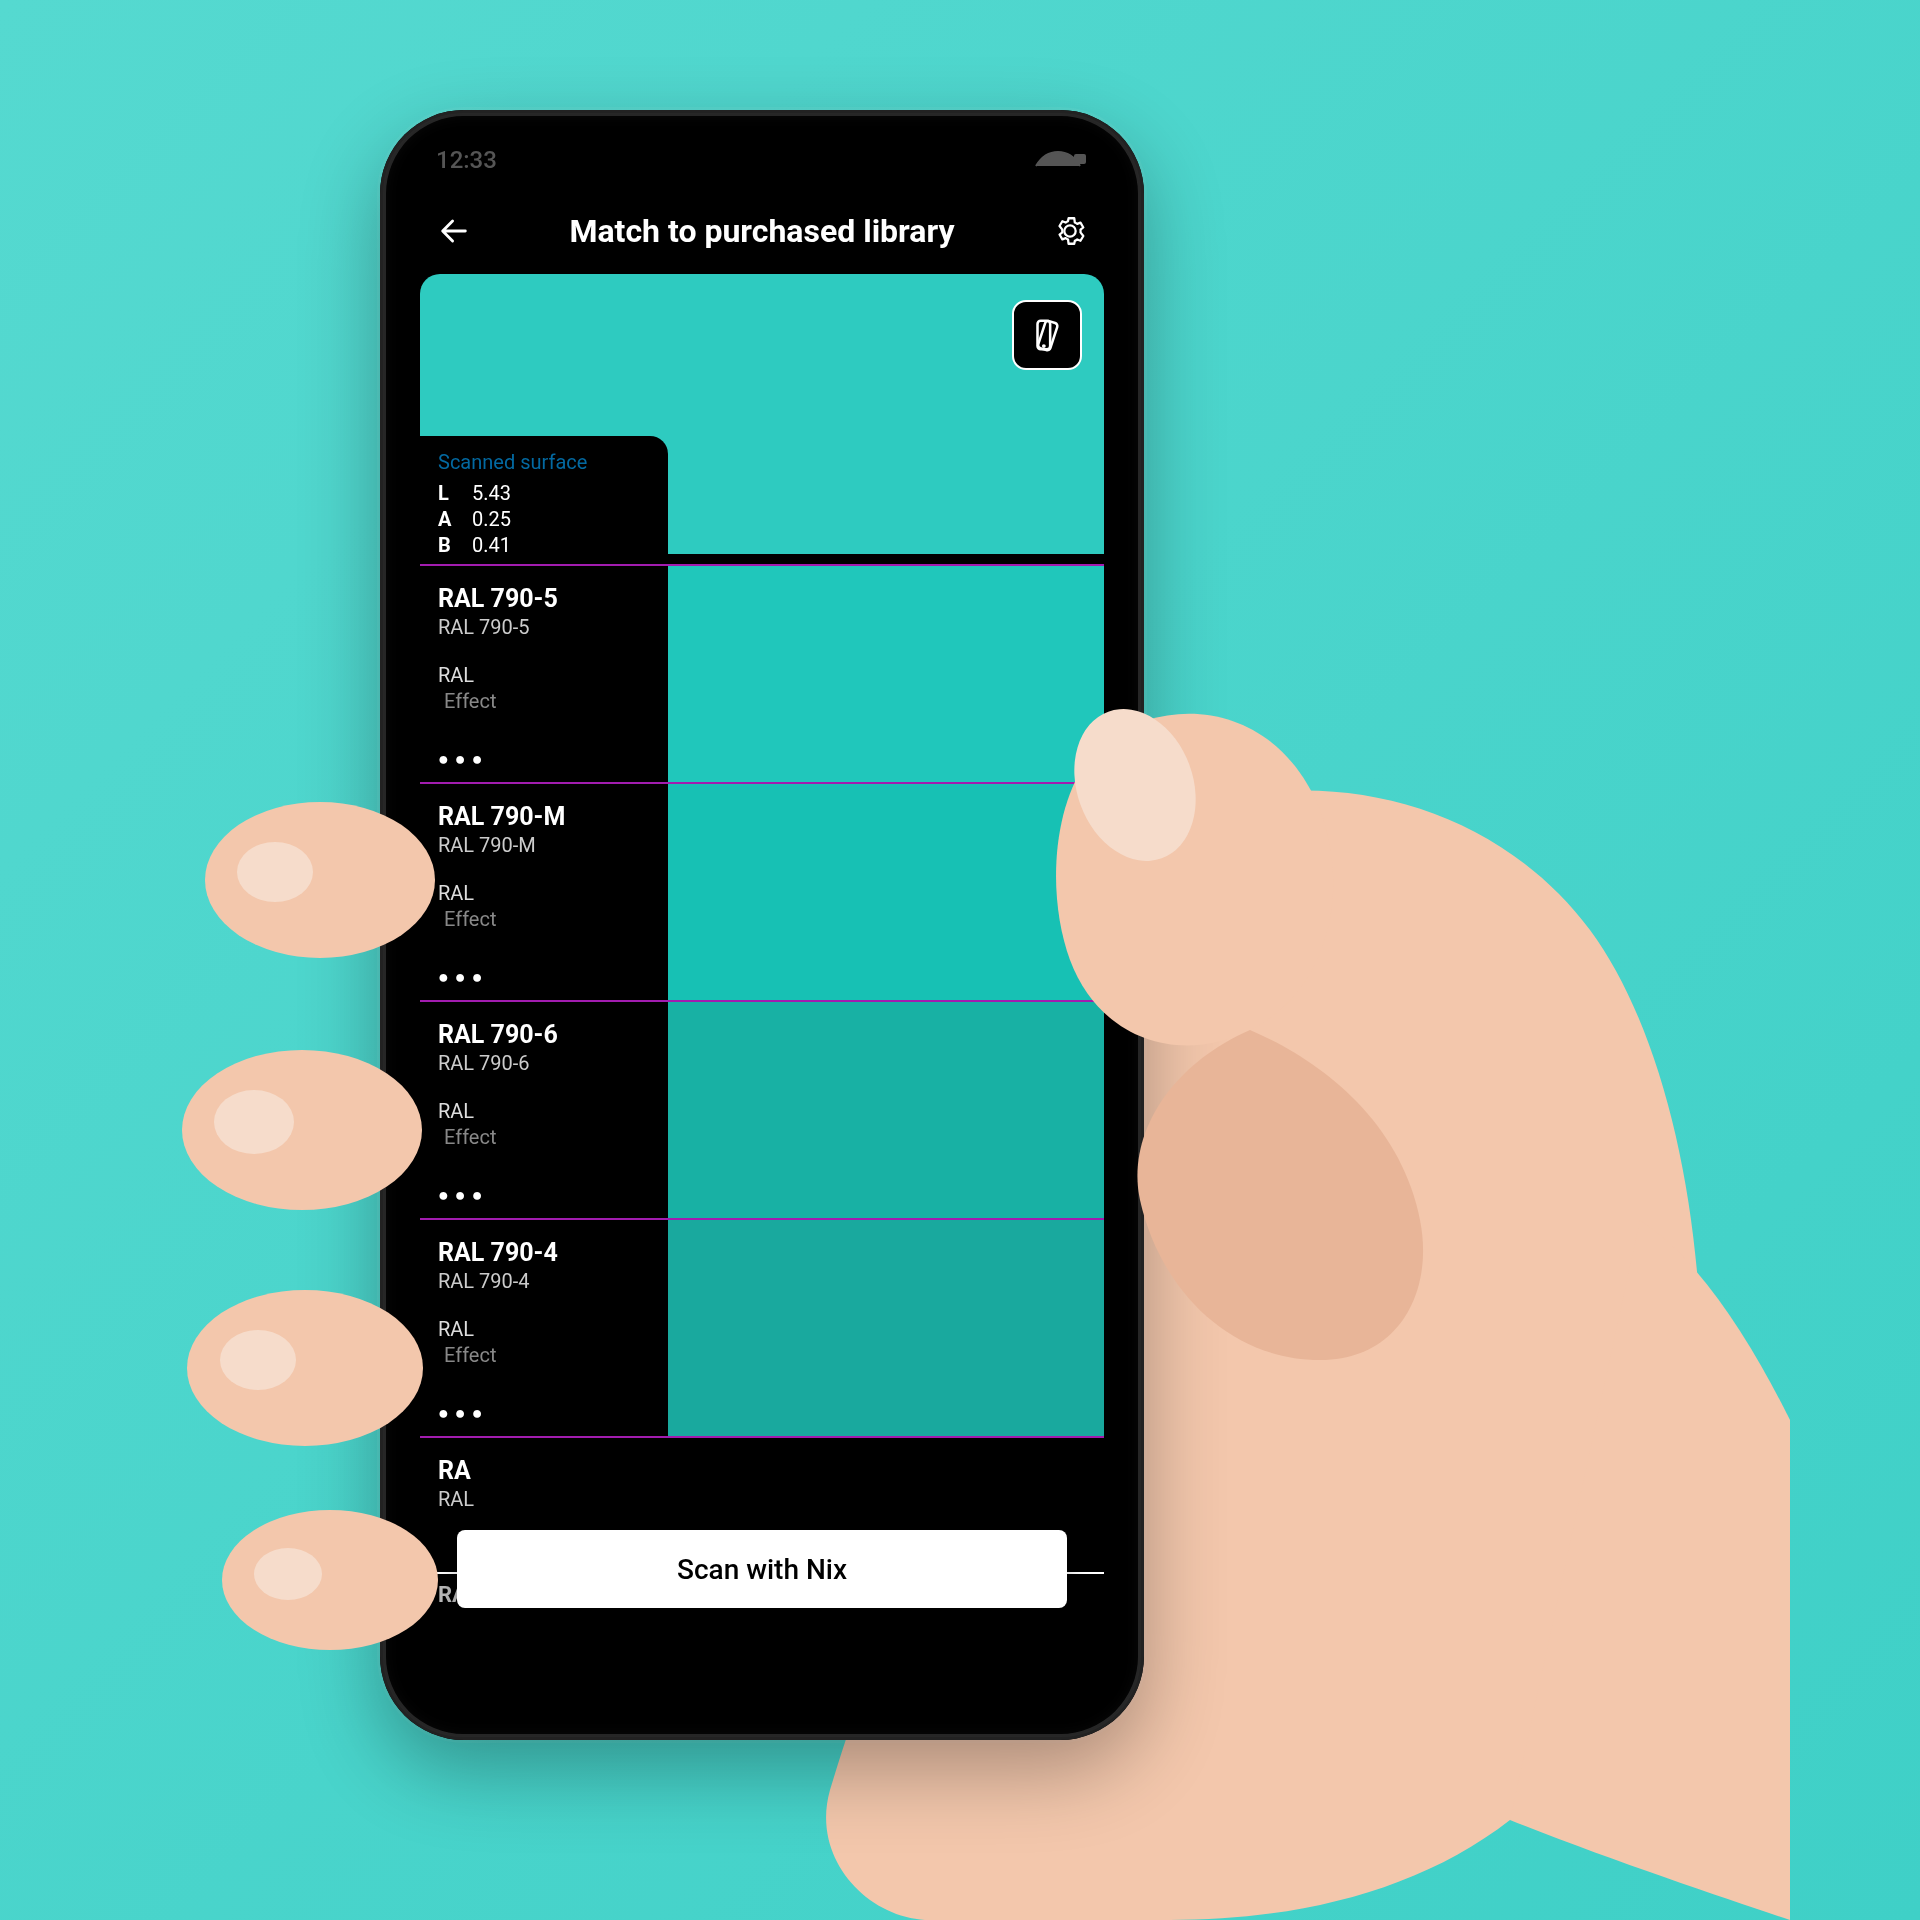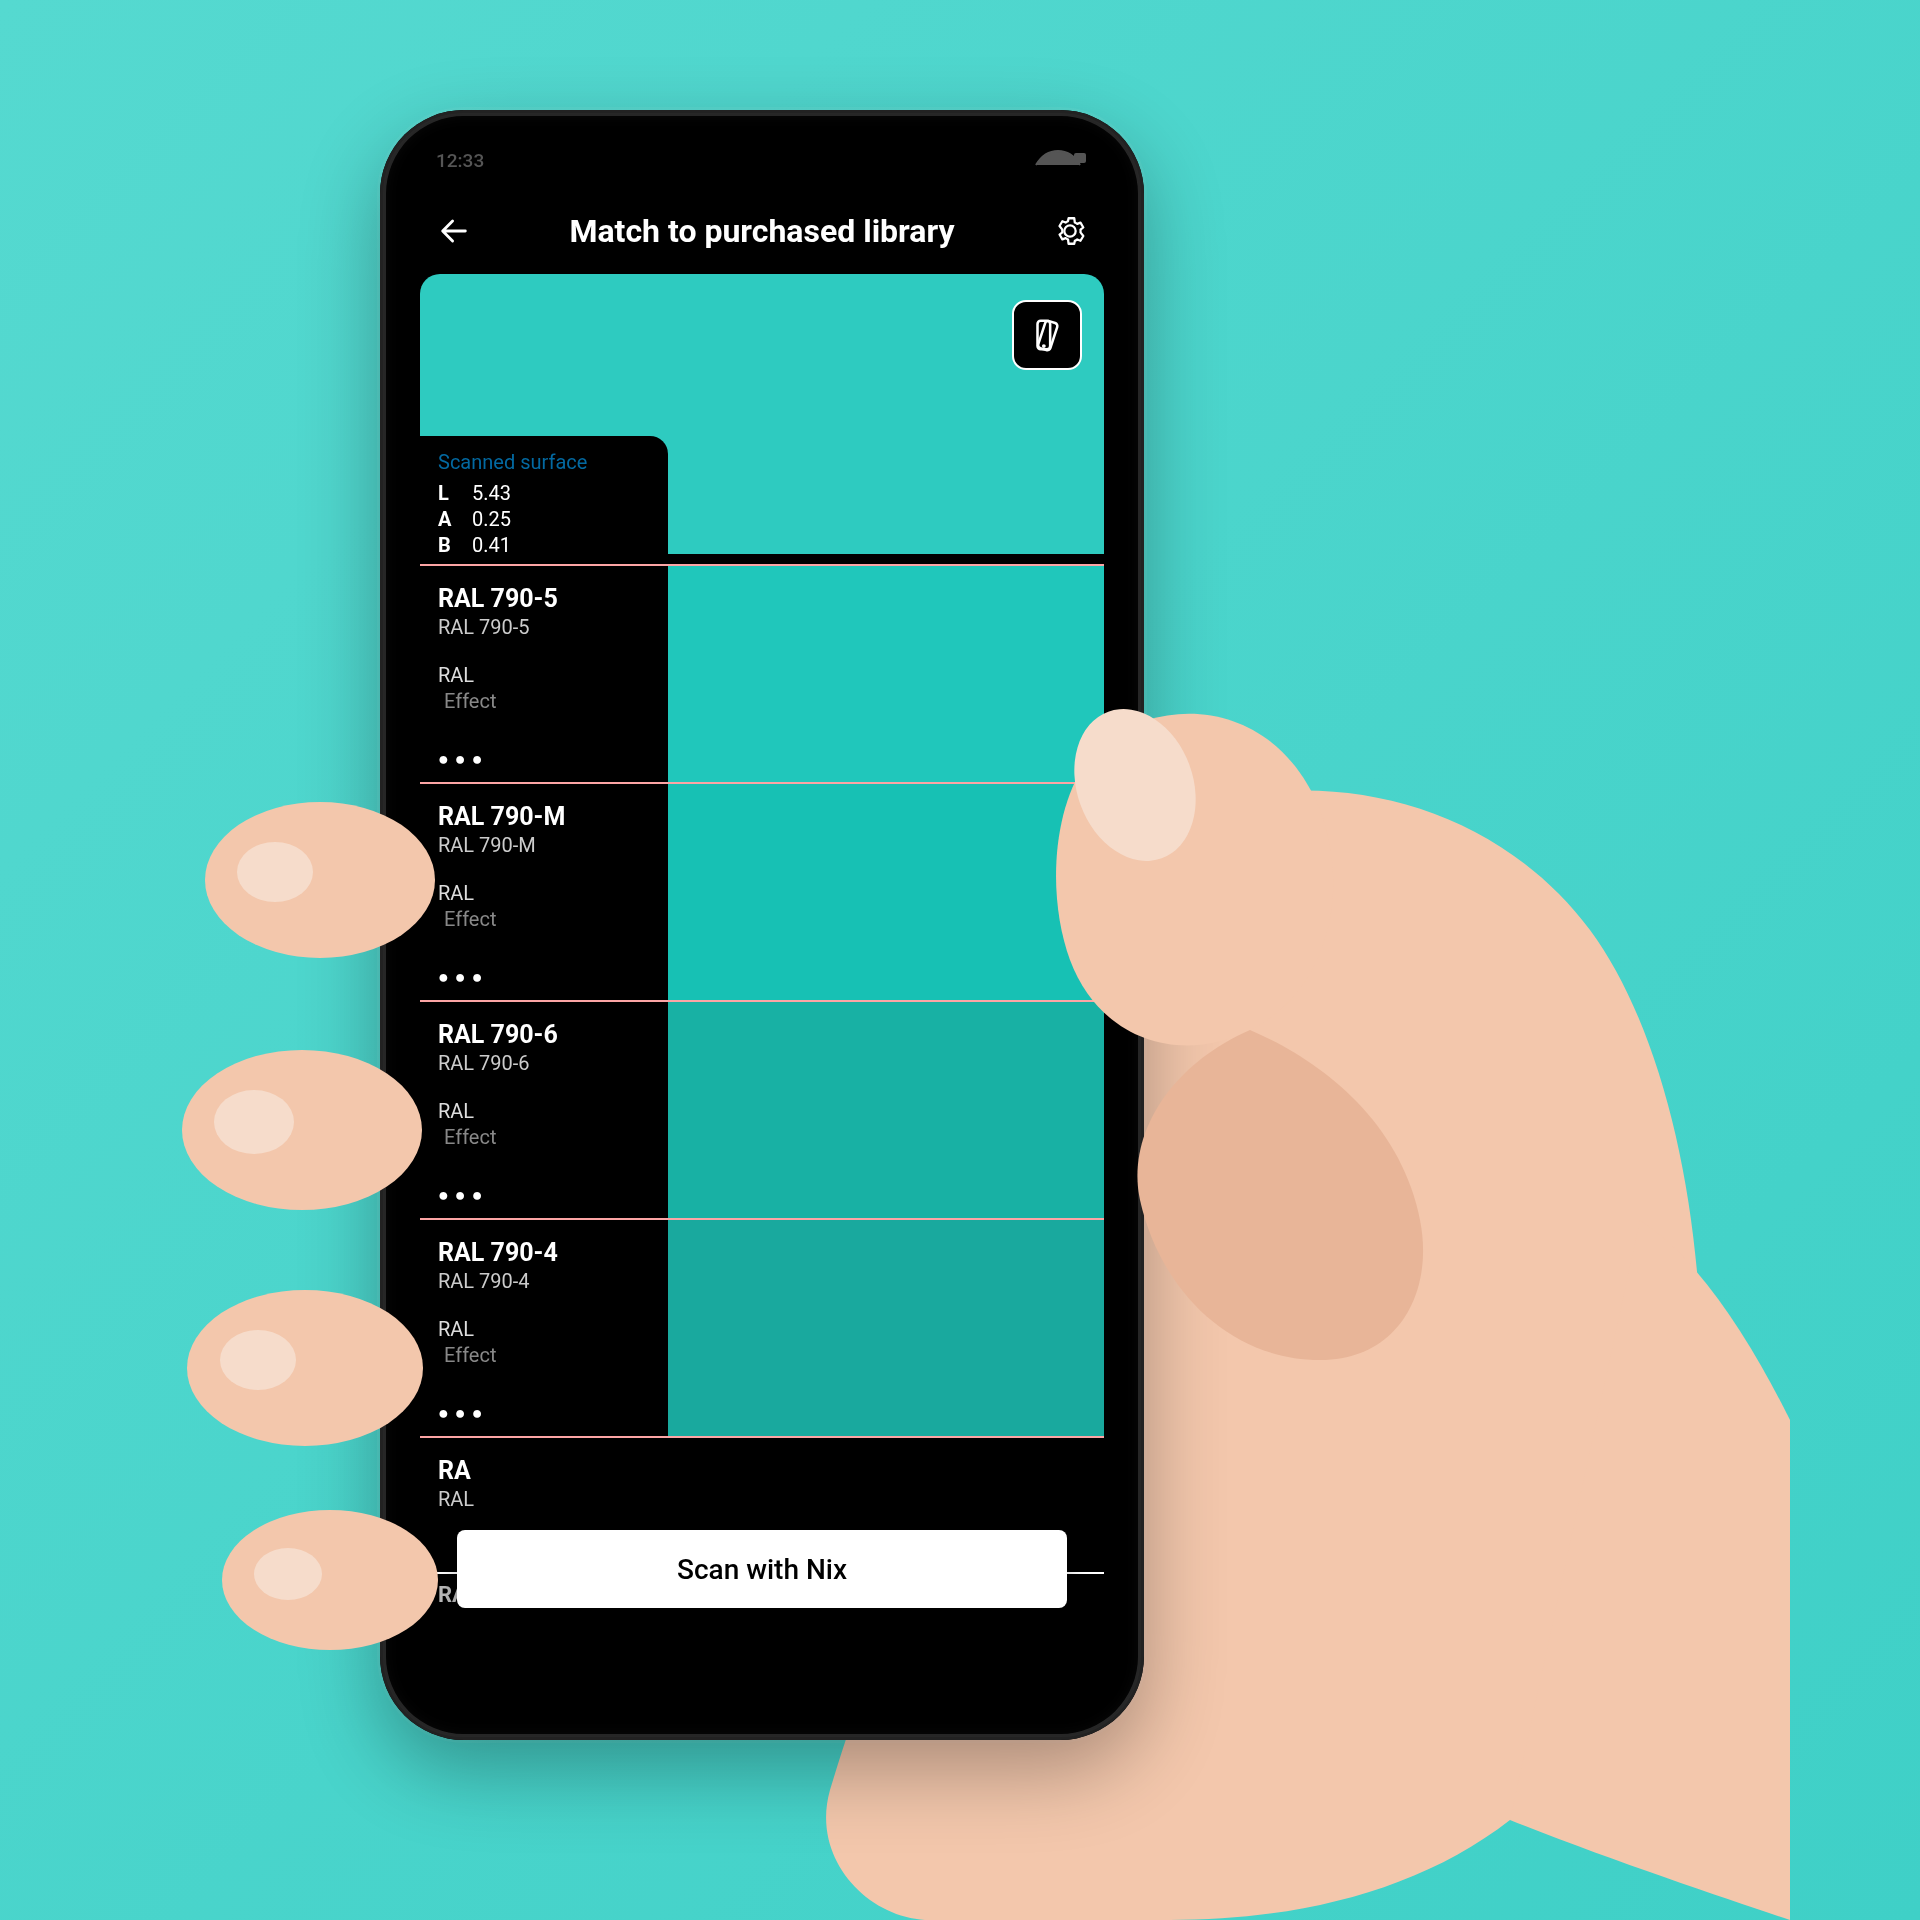--- a/index.html
+++ b/index.html
@@ -43,21 +43,21 @@
     border-radius: 66px;
     overflow: hidden;
   }
   .status-bar {
     height: 56px;
     display: flex;
     align-items: center;
     justify-content: space-between;
     padding: 0 34px;
     color: #555;
-    font-size: 19px;
+    font-size: 24px;
     font-weight: 500;
   }
   .header {
     height: 86px;
     display: flex;
     align-items: center;
     padding: 0 30px;
     gap: 12px;
     color: #fff;
   }
@@ -142,21 +142,21 @@
   .list {
     position: absolute;
     left: 18px;
     right: 18px;
     top: 290px;
     bottom: 0;
   }
   .row {
     position: relative;
     height: 216px;
-    border-top: 2px solid #fca5a5;
+    border-top: 2px solid #a21caf;
     display: flex;
   }
   .row .info {
     width: 248px;
     box-sizing: border-box;
     padding: 18px 18px 12px 18px;
     background: #000;
     color: #fff;
     display: flex;
     flex-direction: column;

